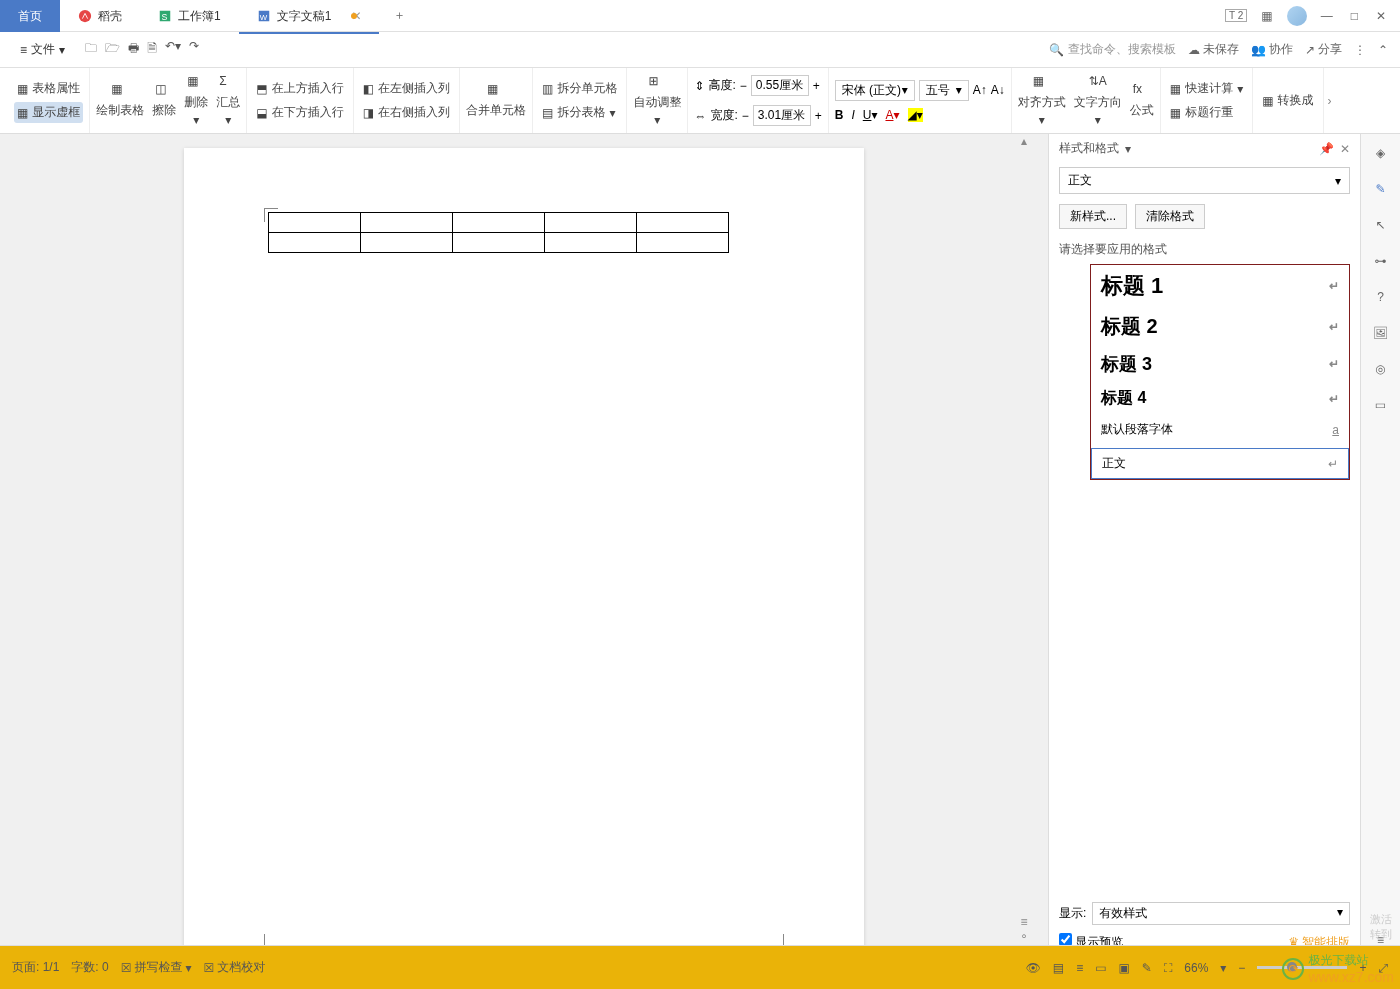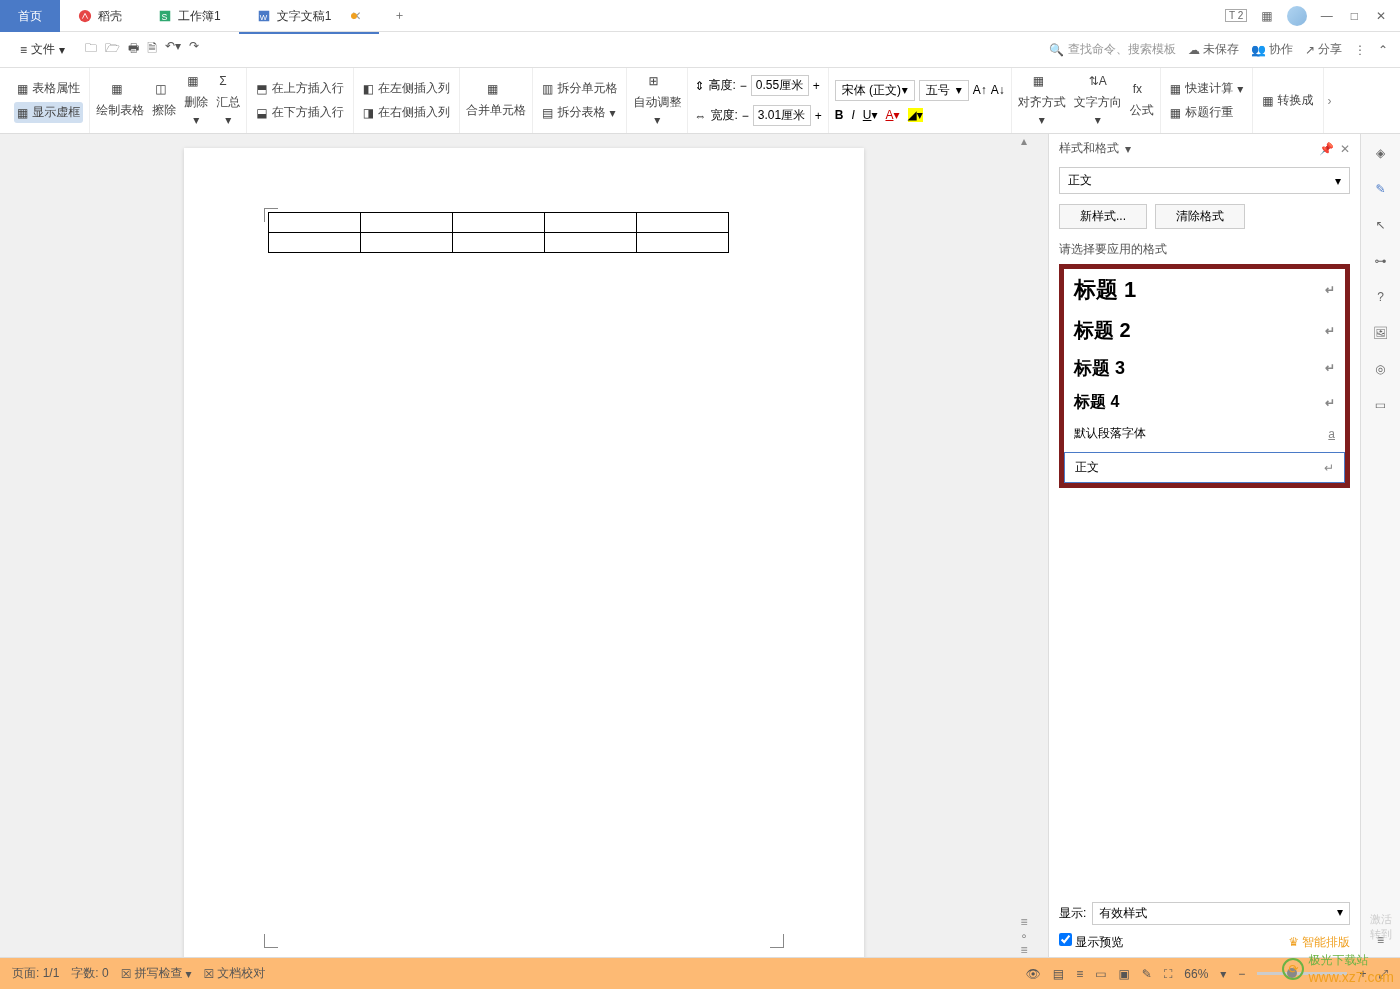--- a/index.html
+++ b/index.html
@@ -58,44 +58,44 @@
 .doc-scroll .arrow { cursor: pointer; }
 .doc-scroll .track { flex: 1; }
 
 
 .panel { width: 312px; background: #fff; border-left: 1px solid #ddd; display: flex; flex-direction: column; padding: 6px 10px; }
 .panel-head { display: flex; align-items: center; gap: 6px; color: #555; }
 .panel-head .sp { flex: 1; }
 .panel-head .pin, .panel-head .close { cursor: pointer; color: #888; }
 .style-sel { border: 1px solid #ccc; padding: 4px 8px; margin-top: 10px; display: flex; justify-content: space-between; align-items: center; }
 .panel-btns { display: flex; gap: 8px; margin-top: 10px; }
-.panel-btns button { border: 1px solid #ccc; background: #f7f7f7; padding: 3px 20px; cursor: pointer; font-size: 12px; }
+.panel-btns button { border: 1px solid #ccc; background: #f7f7f7; padding: 3px 10px; cursor: pointer; font-size: 12px; }
 .panel-label { margin-top: 12px; color: #555; }
-.style-list { border: 5px solid #7f1d1d; margin-top: 6px; min-height: 200px; }
+.style-list { border: 1px solid #7f1d1d; margin-top: 6px; min-height: 200px; margin-left: 31px; }
 .style-item { padding: 6px 10px; display: flex; justify-content: space-between; align-items: center; cursor: pointer; }
 .style-item.h1 { font-size: 22px; font-weight: bold; }
 .style-item.h2 { font-size: 20px; font-weight: bold; }
 .style-item.h3 { font-size: 18px; font-weight: bold; }
 .style-item.h4 { font-size: 16px; font-weight: bold; }
 .style-item.para { font-size: 12px; }
 .style-item.cur { border: 1px solid #4a7ac7; margin-top: 4px; }
 .style-mark { color: #888; font-size: 12px; }
 .panel-footer { margin-top: auto; }
 .show-row { display: flex; align-items: center; gap: 6px; margin-top: 6px; }
 .show-sel { flex: 1; border: 1px solid #ccc; padding: 2px 6px; display: flex; justify-content: space-between; }
 .preview-row { display: flex; align-items: center; justify-content: space-between; margin-top: 8px; }
 .smart { color: #f0a020; display: flex; align-items: center; gap: 3px; }
 
 
 .tool-strip { position: absolute; right: 0; top: 134px; bottom: 32px; width: 40px; background: #f7f7f7; border-left: 1px solid #ddd; display: flex; flex-direction: column; align-items: center; gap: 22px; padding-top: 12px; color: #666; }
 .tool-strip span { cursor: pointer; }
 .tool-strip .active { color: #4a7ac7; }
 
 
-.status-bar { position: absolute; bottom: 0; left: 0; right: 0; height: 32px; background: #fdba74; border-top: 1px solid #ddd; display: flex; align-items: center; padding: 0 12px; gap: 12px; color: #555; }
+.status-bar { position: absolute; bottom: 0; left: 0; right: 0; height: 44px; background: #eab308; border-top: 1px solid #ddd; display: flex; align-items: center; padding: 0 12px; gap: 12px; color: #555; }
 .status-bar .sp { flex: 1; }
 .status-bar .sbtn { cursor: pointer; display: flex; align-items: center; gap: 3px; }
 .zoom-track { width: 90px; height: 3px; background: #ccc; position: relative; }
 .zoom-track .knob { position: absolute; top: -4px; left: 30px; width: 10px; height: 10px; background: #888; border-radius: 50%; }
 
 .watermark { position: absolute; right: 8px; bottom: 48px; font-size: 11px; color: #ccc; text-align: right; line-height: 1.3; margin-left: 12px; }
 .logo { position: absolute; right: 6px; bottom: 4px; font-size: 12px; color: #6ab345; display: flex; align-items: center; gap: 4px; }
 .logo .circ { width: 22px; height: 22px; border-radius: 50%; border: 2px solid #6ab345; display: flex; align-items: center; justify-content: center; color: #f0a020; }
 </style>
 </head>

